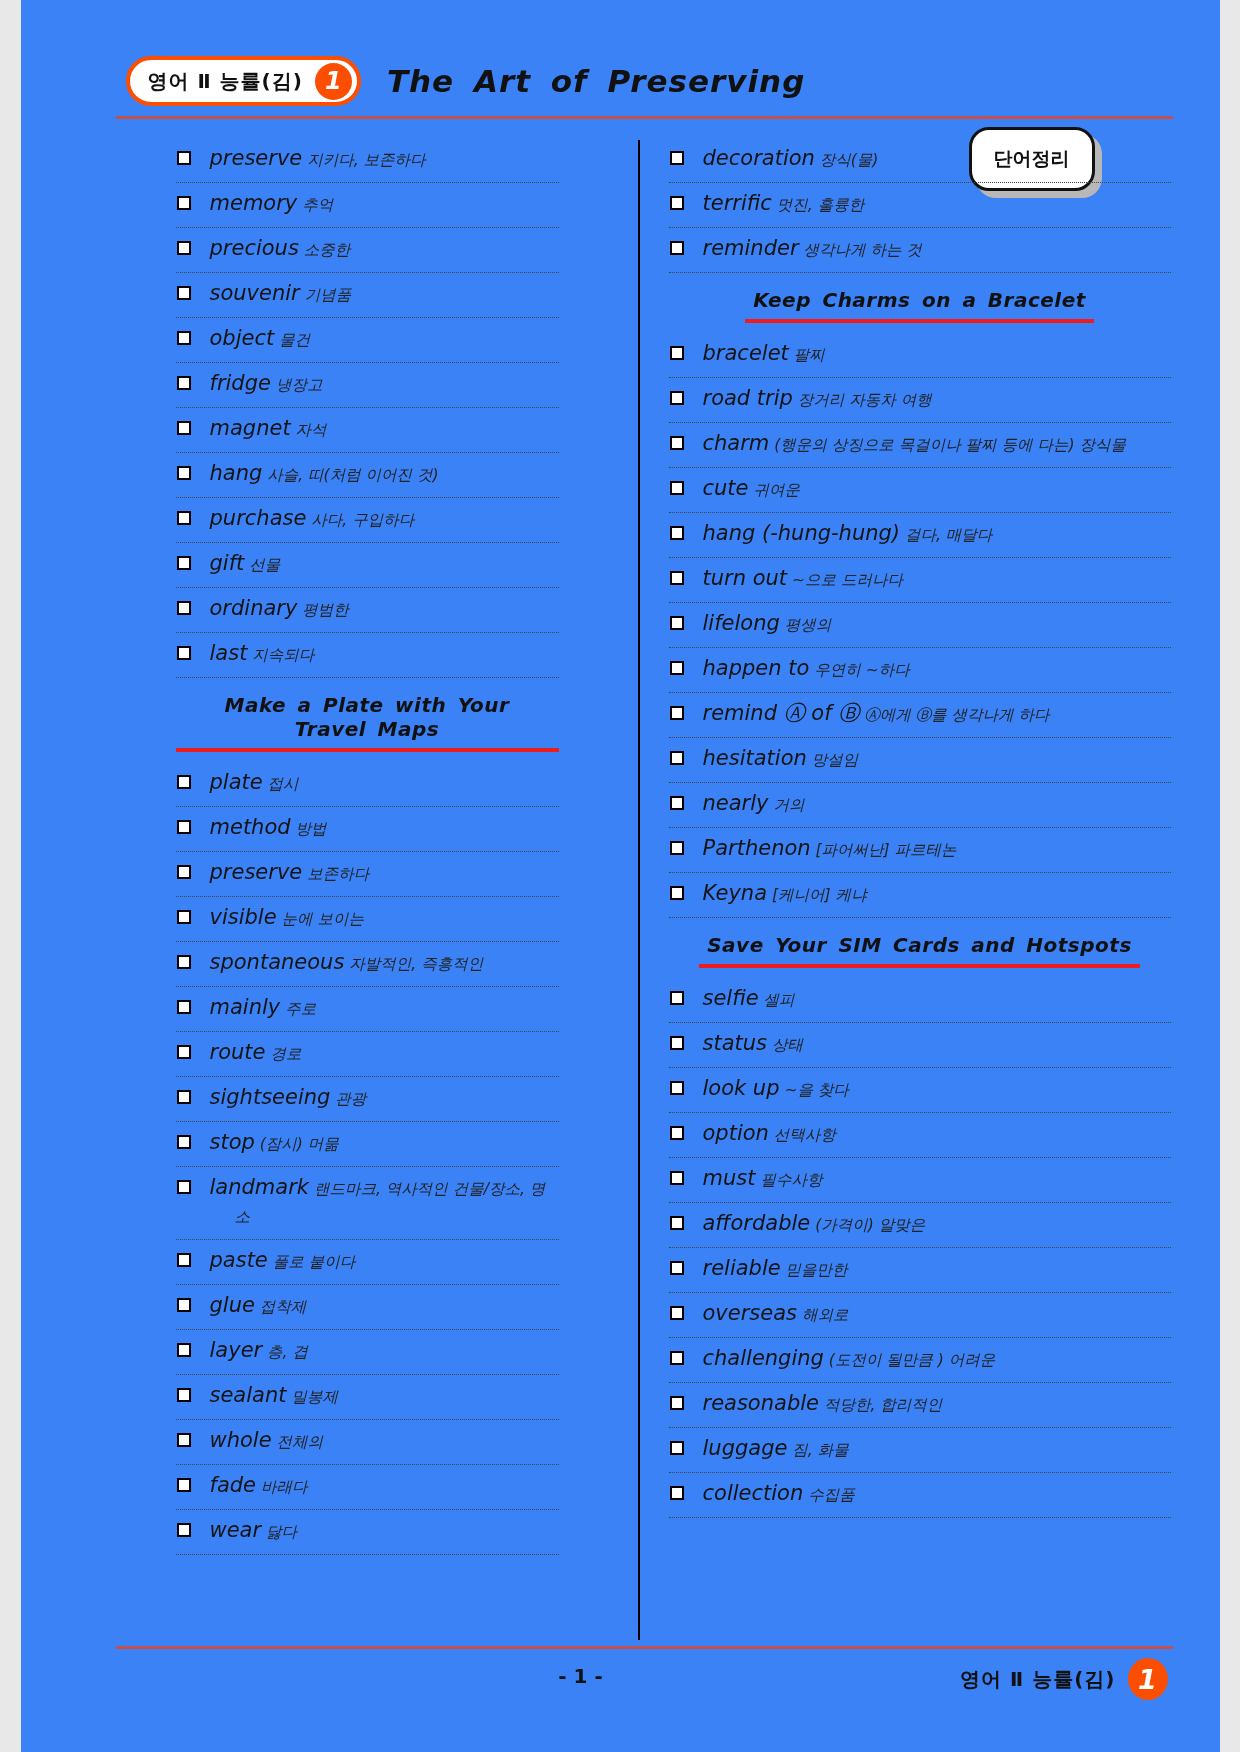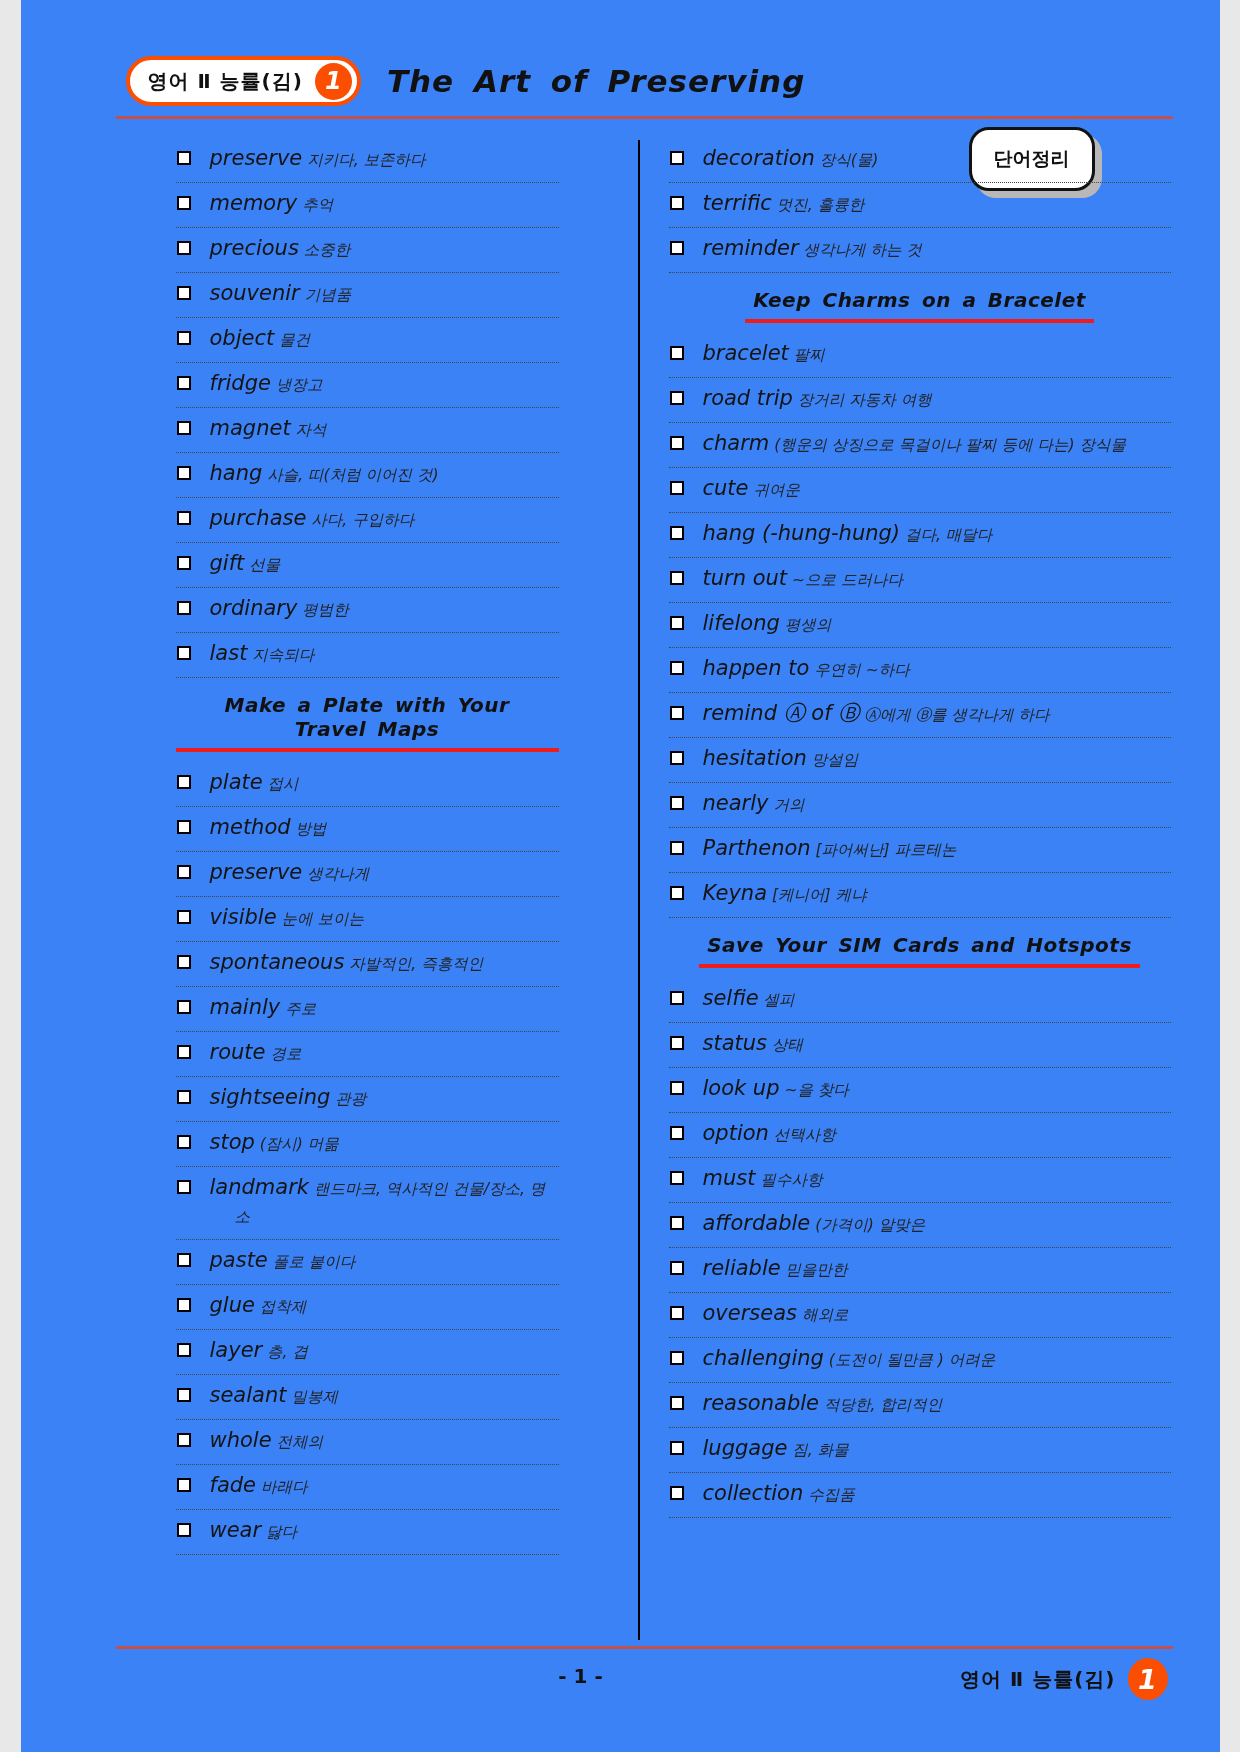--- a/index.html
+++ b/index.html
@@ -175,21 +175,21 @@
         <div class="vocab-item">
           <span class="checkbox"></span>
           <span class="entry"><span class="word">plate</span><span class="meaning"> 접시</span></span>
         </div>
         <div class="vocab-item">
           <span class="checkbox"></span>
           <span class="entry"><span class="word">method</span><span class="meaning"> 방법</span></span>
         </div>
         <div class="vocab-item">
           <span class="checkbox"></span>
-          <span class="entry"><span class="word">preserve</span><span class="meaning"> 생각나게</span></span>
+          <span class="entry"><span class="word">preserve</span><span class="meaning"> 보존하다</span></span>
         </div>
         <div class="vocab-item">
           <span class="checkbox"></span>
           <span class="entry"><span class="word">visible</span><span class="meaning"> 눈에 보이는</span></span>
         </div>
         <div class="vocab-item">
           <span class="checkbox"></span>
           <span class="entry"><span class="word">spontaneous</span><span class="meaning"> 자발적인, 즉흥적인</span></span>
         </div>
         <div class="vocab-item">

